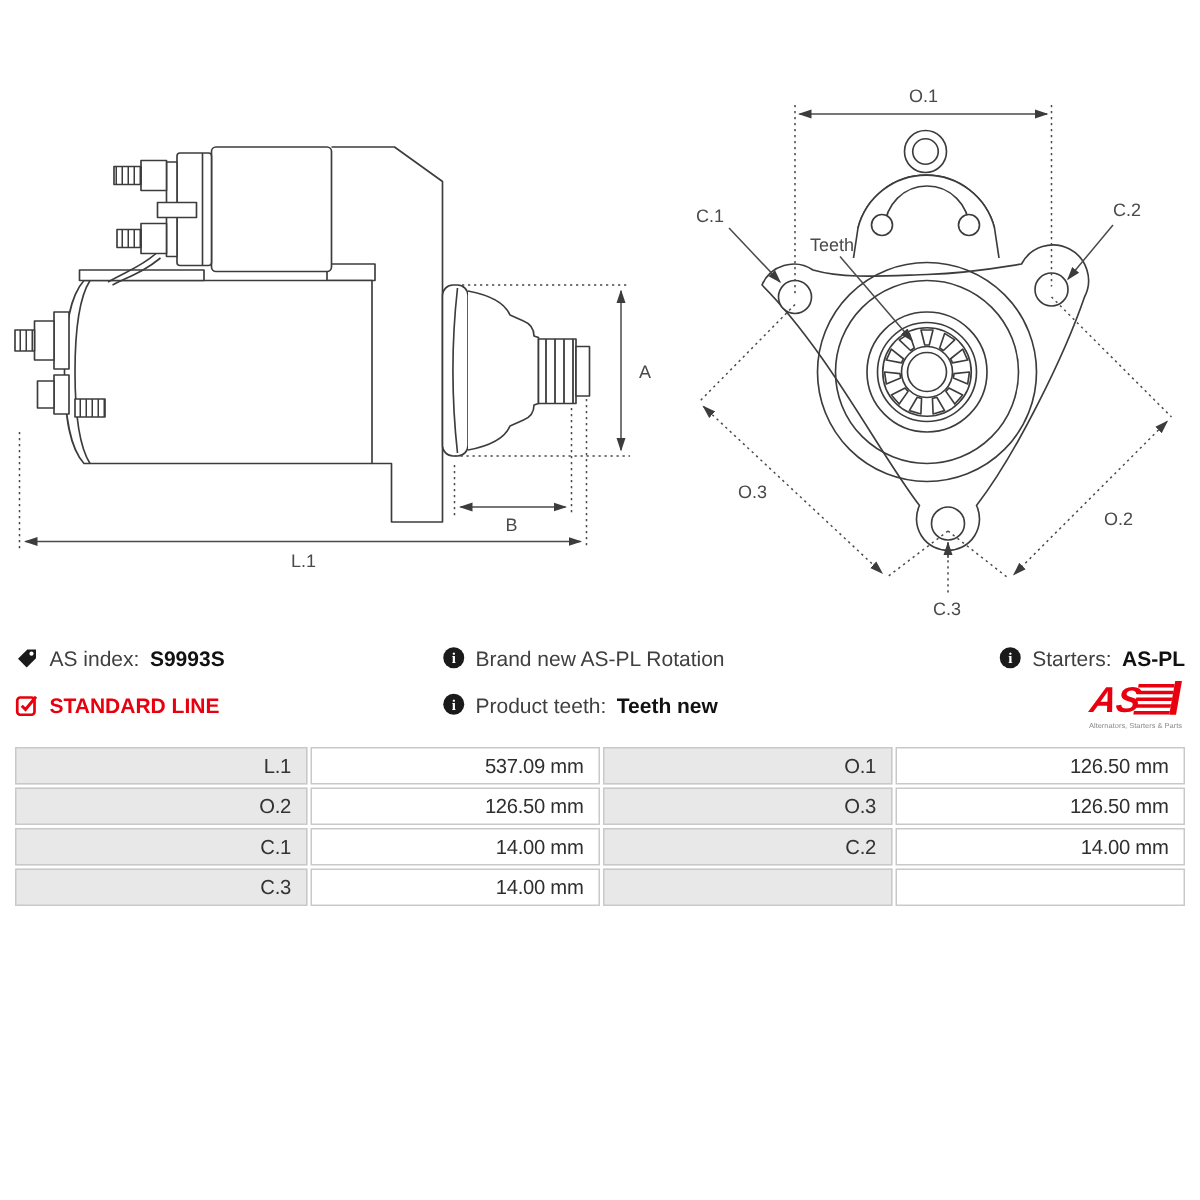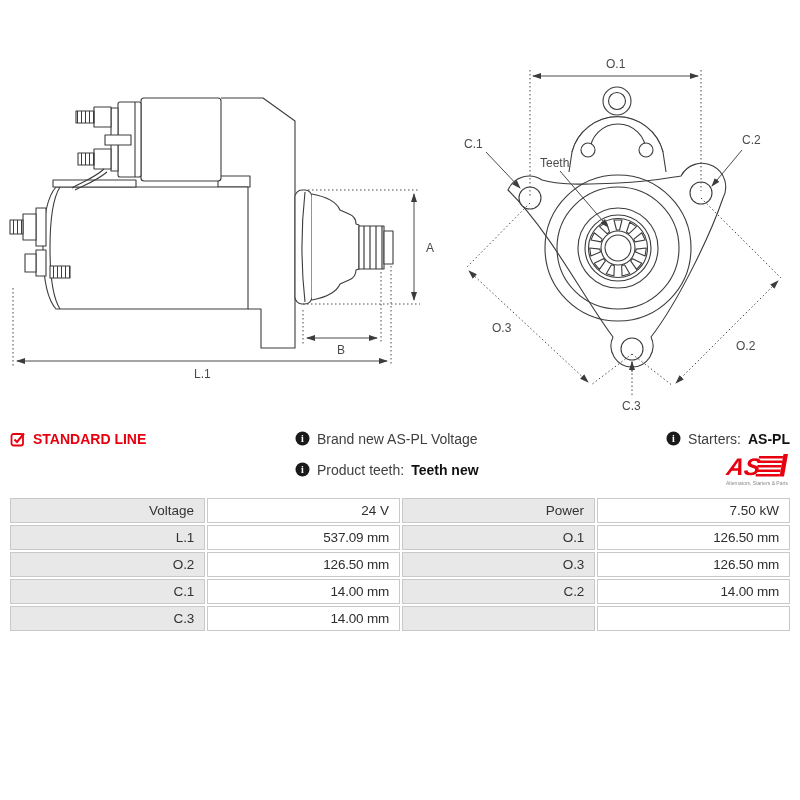--- a/index.html
+++ b/index.html
@@ -185,37 +185,47 @@
     <text class="dwg-label" x="44" y="292">O.3</text>
     <text class="dwg-label" x="288" y="310">O.2</text>
     <text class="dwg-label" x="174" y="370">C.3</text>
   </svg>
 
   <div id="info-strip">
     <div class="info-col c1">
       <div class="info-row">
         <span class="icon">
           <svg width="16" height="16" viewBox="0 0 16 16">
+              <path d="M14,2 L8.2,2 L2,8.2 L7.8,14 L14,7.8 Z" fill="#1a1a1a"></path>
+              <circle cx="11" cy="4.8" r="1.4" fill="#fff"></circle>
+            </svg>
+        </span>
+        <span>AS index:</span>
+        <span class="b">S9993S</span>
+      </div>
+      <div class="info-row">
+        <span class="icon">
+          <svg width="16" height="16" viewBox="0 0 16 16">
               <rect x="1.5" y="3" width="11.5" height="11.5" rx="2" fill="none" stroke="var(--accent-red)" stroke-width="1.8"></rect>
               <path d="M4.5,8.5 L7,11 L14,2.5" fill="none" stroke="var(--accent-red)" stroke-width="2"></path>
             </svg>
         </span>
         <span class="red-line">STANDARD LINE</span>
       </div>
     </div>
 
     <div class="info-col c2">
       <div class="info-row">
         <span class="icon">
           <svg width="15" height="15" viewBox="0 0 15 15">
               <circle cx="7.5" cy="7.5" r="7" fill="#1a1a1a"></circle>
               <text x="7.5" y="11" text-anchor="middle" font-family="Liberation Serif,serif" font-size="10" font-weight="bold" fill="#fff">i</text>
             </svg>
         </span>
-        <span>Brand new AS-PL Voltage</span>
+        <span>Brand new AS-PL Rotation</span>
       </div>
       <div class="info-row">
         <span class="icon">
           <svg width="15" height="15" viewBox="0 0 15 15">
               <circle cx="7.5" cy="7.5" r="7" fill="#1a1a1a"></circle>
               <text x="7.5" y="11" text-anchor="middle" font-family="Liberation Serif,serif" font-size="10" font-weight="bold" fill="#fff">i</text>
             </svg>
         </span>
         <span>Product teeth:</span>
         <span class="b">Teeth new</span>
@@ -251,26 +261,20 @@
   </div>
 
   <table id="spec-table">
     <colgroup>
       <col style="width:195px">
         <col style="width:193px">
         <col style="width:193px">
         <col style="width:193px">
     </colgroup>
     <tbody>
-        <tr>
-          <td class="label">Voltage</td>
-          <td class="value">24 V</td>
-          <td class="label">Power</td>
-          <td class="value">7.50 kW</td>
-        </tr>
         <tr>
           <td class="label dim">L.1</td>
           <td class="value dim">537.09 mm</td>
           <td class="label dim">O.1</td>
           <td class="value dim">126.50 mm</td>
         </tr>
         <tr>
           <td class="label dim">O.2</td>
           <td class="value dim">126.50 mm</td>
           <td class="label dim">O.3</td>

